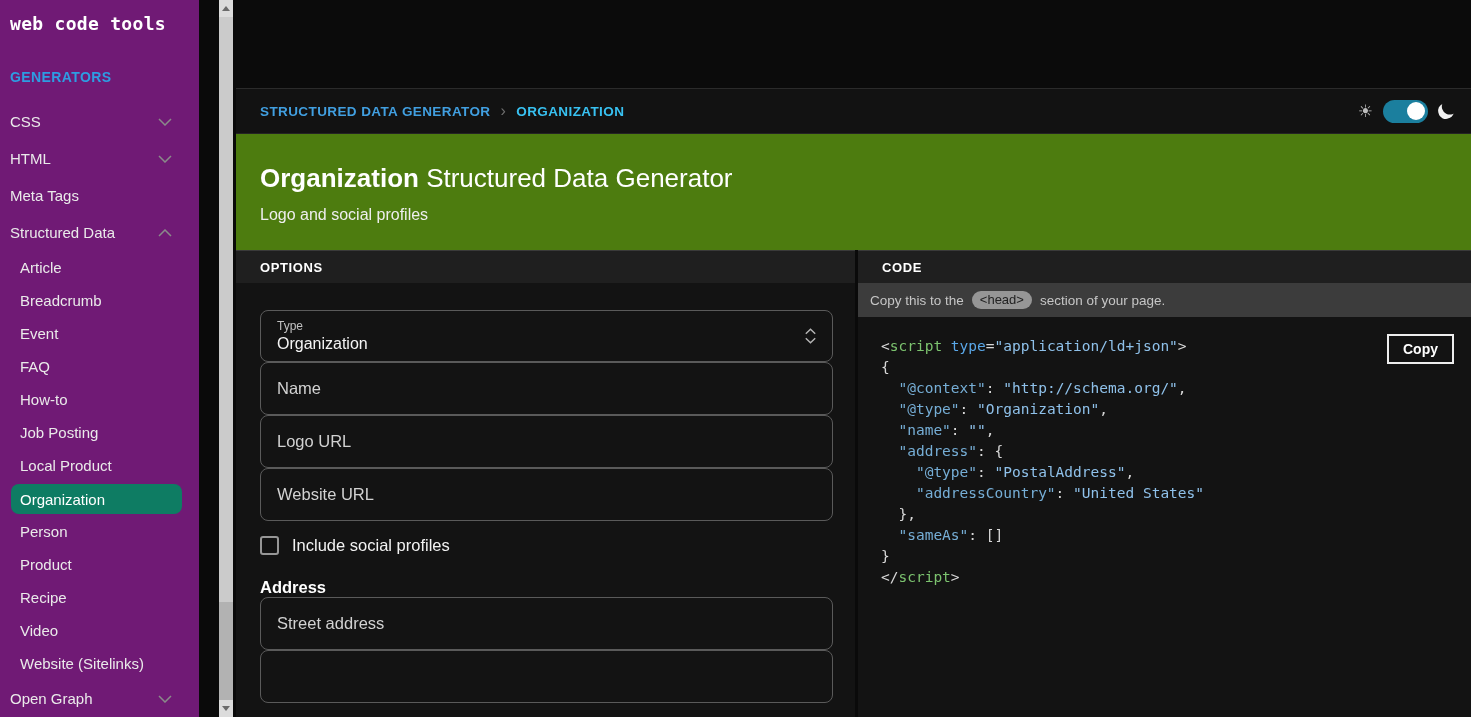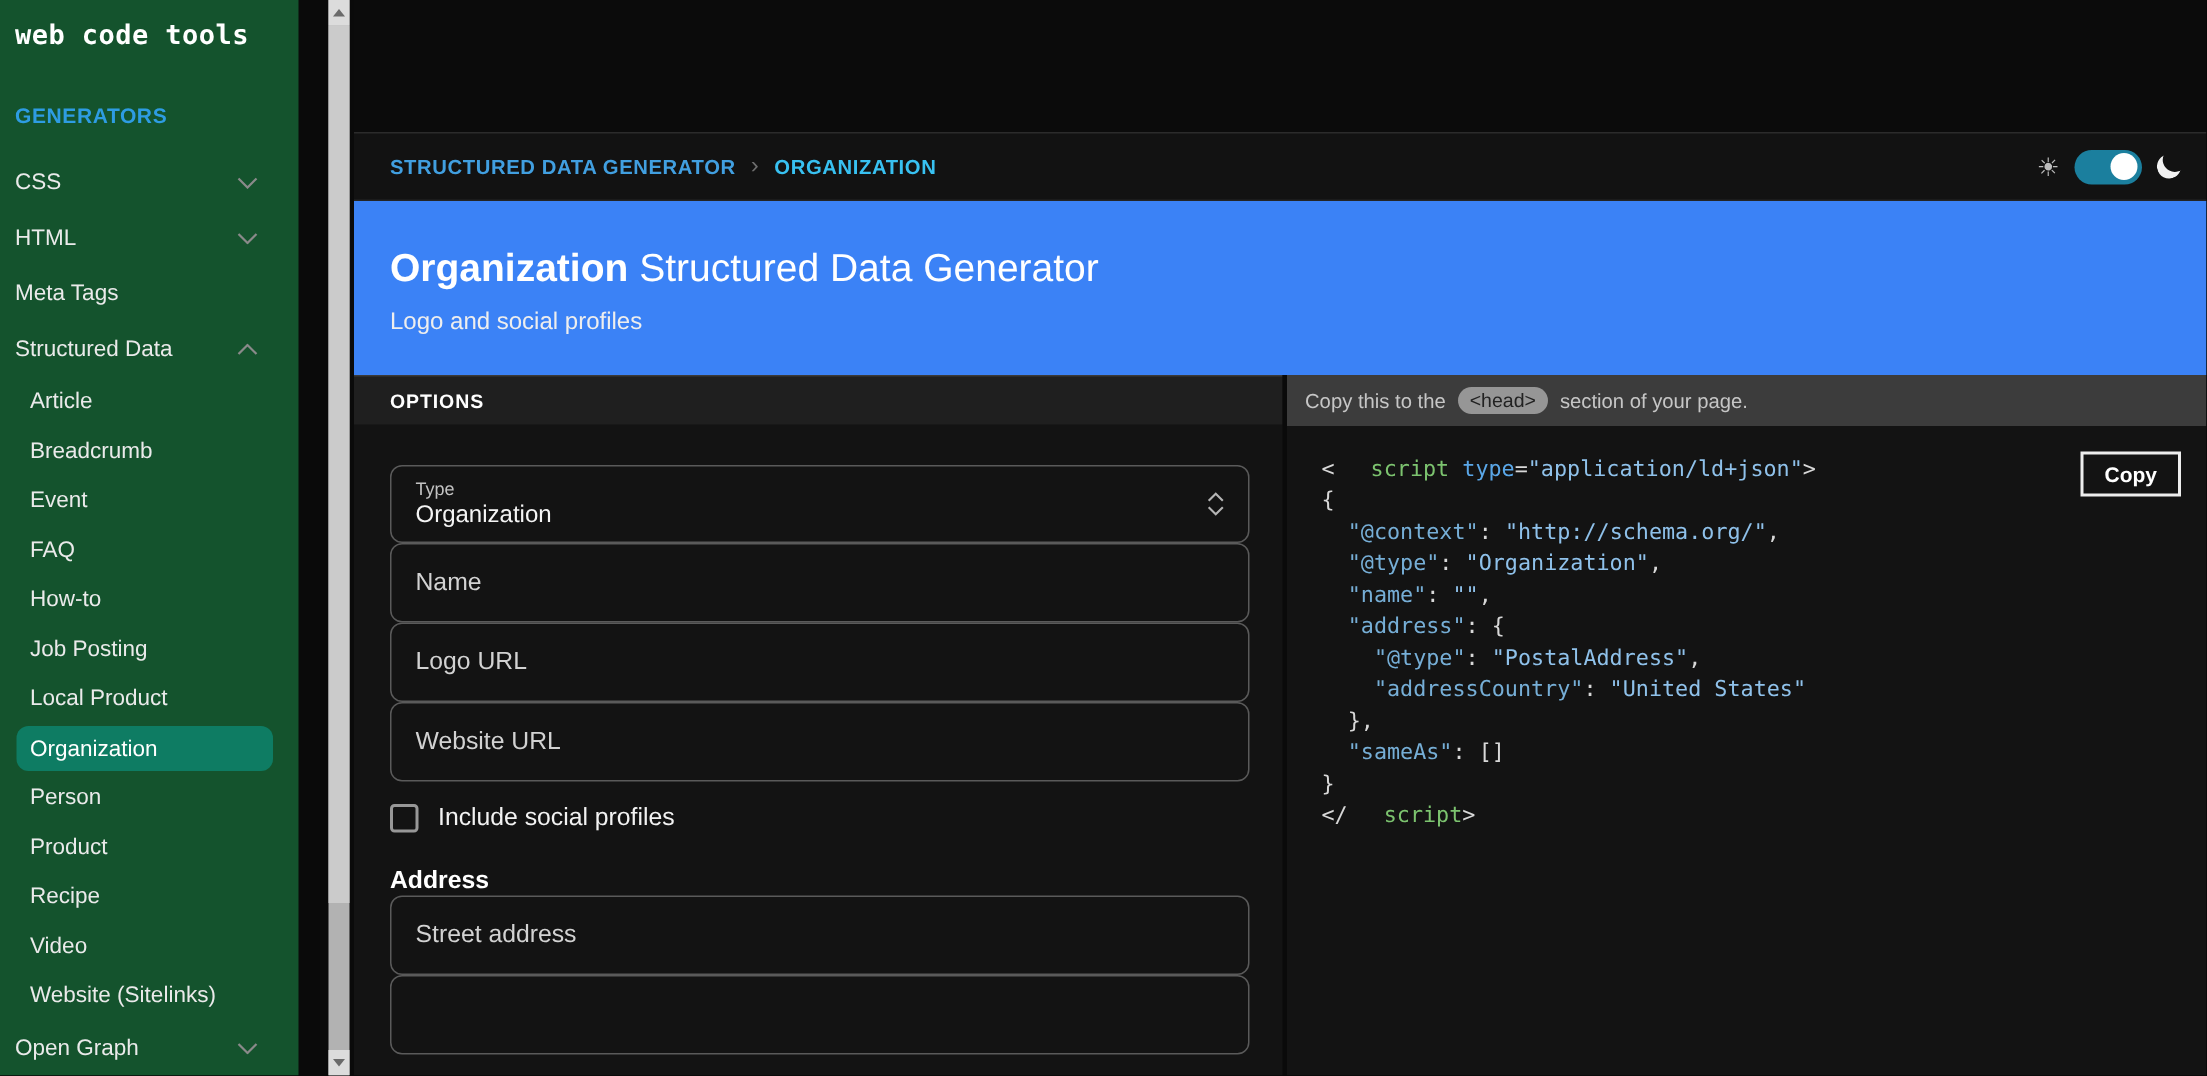--- a/index.html
+++ b/index.html
@@ -2,21 +2,21 @@
 <html><head>
 <meta charset="utf-8">
 <style>
   * { margin:0; padding:0; box-sizing:border-box; }
   html,body { width:1471px; height:717px; overflow:hidden; background:#0a0a0a;
               font-family:"Liberation Sans", sans-serif; }
   .stage { position:relative; width:1471px; height:717px; background:#0a0a0a; }
 
   
   .sidebar { position:absolute; left:0; top:0; width:199px; height:717px;
-             background:#14532d; color:#ececec; }
+             background:#701a75; color:#ececec; }
   .logo { font-family:"DejaVu Sans Mono", monospace; font-weight:700; font-size:18px;
           color:#ffffff; padding:13px 0 0 10px; letter-spacing:0.3px; }
   .nav-section { color:#2e9ce2; font-weight:700; font-size:14px; letter-spacing:0.4px;
                  padding:35px 0 0 10px; }
   .nav { margin-top:18px; }
   .nav-item { position:relative; display:flex; align-items:center; height:37px;
               padding-left:10px; font-size:15px; color:#eaeaea; cursor:pointer; }
   .nav-item .chev { position:absolute; right:27px; top:50%; transform:translateY(-50%); display:flex; }
   .chev.up svg { transform:rotate(180deg); }
   .sub-item { display:flex; align-items:center; height:33px; padding-left:20px;
@@ -47,21 +47,21 @@
   .crumb-parent { color:#419fe0; cursor:pointer; }
   .crumb-sep { color:#6e6e6e; font-size:16px; font-weight:400; line-height:1; }
   .crumb-current { color:#38c1f1; }
   .theme-ctl { display:flex; align-items:center; gap:10px; }
   .sun { color:#bdbdbd; font-size:17px; line-height:1; }
   .toggle { position:relative; width:45px; height:23px; background:#1b7f9e; border-radius:12px; cursor:pointer; }
   .knob { position:absolute; right:3px; top:2.5px; width:18px; height:18px; background:#ffffff; border-radius:50%; }
   .moon { width:16px; height:16px; border-radius:50%;
           box-shadow: inset 5px -3px 0 0 #f2f2f2; transform:rotate(-18deg); }
 
-  .page-header { position:absolute; left:0; right:0; top:134px; height:116px; background:#3b82f6;
+  .page-header { position:absolute; left:0; right:0; top:134px; height:116px; background:#4d7c0f;
                  padding:29px 0 0 24px; color:#ffffff; }
   .page-title { font-size:26px; font-weight:400; }
   .page-title b { font-weight:700; }
   .page-sub { margin-top:12px; font-size:16px; color:#eeeeee; }
 
   
   .panels { position:absolute; left:0; right:0; top:250px; bottom:0; display:flex; background:#0a0a0a; }
   .panel-options { width:619px; background:#131313; margin-right:3px; overflow:hidden; }
   .panel-code { flex:1; background:#131313; position:relative; overflow:hidden; }
   .panel-head { height:33px; background:#1f1f1f; border-top:1px solid #3a3a3a;
@@ -86,21 +86,21 @@
   .group-heading { margin-top:23px; font-size:16.5px; font-weight:700; color:#ffffff; }
 
   .copy-bar { height:34px; background:#3c3c3c; display:flex; align-items:center; gap:8px;
               padding-left:12px; font-size:13.5px; color:#c6c6c6; }
   .head-badge { background:#969696; color:#222222; font-weight:400; border-radius:10px;
                 padding:1px 8px 2px 8px; font-size:13px; }
   .code-body { position:relative; padding:19px 0 0 23px; }
   .code-block { font-family:"DejaVu Sans Mono", monospace; font-size:14.5px; line-height:21px;
                 white-space:pre; }
   .tok-p   { color:#d8d8d8; }
-  .tok-tag { color:#7cc36f;margin-left:24px; }
+  .tok-tag { color:#7cc36f; }
   .tok-attr{ color:#5aa7e8; }
   .tok-key { color:#76aed6; }
   .tok-str { color:#8fc1ea; }
   .copy-btn { position:absolute; top:17px; right:17px; background:transparent; cursor:pointer;
               border:2px solid #ededed; border-radius:0; color:#ffffff; font-weight:700;
               font-size:14px; padding:5px 14px; font-family:"Liberation Sans", sans-serif; }
 </style>
 </head>
 <body>
 
@@ -219,20 +219,21 @@
             <div class="checkbox"></div>
             <div class="check-label">Include social profiles</div>
           </div>
           <div class="group-heading">Address</div>
           <input class="text-field" type="text" placeholder="Street address" style="">
           <input class="text-field" type="text" style="">
         </div>
       </section>
 
       <section class="panel-code">
+        <div class="panel-head">CODE</div>
         <div class="copy-bar">
           <span>Copy this to the</span>
           <span class="head-badge">&lt;head&gt;</span>
           <span>section of your page.</span>
         </div>
         <div class="code-body">
           <div class="code-block"><div class="code-line"><span class="tok-p">&lt;</span><span class="tok-tag">script</span><span class="tok-p"> </span><span class="tok-attr">type</span><span class="tok-p">=</span><span class="tok-str">"application/ld+json"</span><span class="tok-p">&gt;</span></div><div class="code-line"><span class="tok-p">{</span></div><div class="code-line"><span class="tok-p">  </span><span class="tok-key">"@context"</span><span class="tok-p">: </span><span class="tok-str">"http://schema.org/"</span><span class="tok-p">,</span></div><div class="code-line"><span class="tok-p">  </span><span class="tok-key">"@type"</span><span class="tok-p">: </span><span class="tok-str">"Organization"</span><span class="tok-p">,</span></div><div class="code-line"><span class="tok-p">  </span><span class="tok-key">"name"</span><span class="tok-p">: </span><span class="tok-str">""</span><span class="tok-p">,</span></div><div class="code-line"><span class="tok-p">  </span><span class="tok-key">"address"</span><span class="tok-p">: {</span></div><div class="code-line"><span class="tok-p">    </span><span class="tok-key">"@type"</span><span class="tok-p">: </span><span class="tok-str">"PostalAddress"</span><span class="tok-p">,</span></div><div class="code-line"><span class="tok-p">    </span><span class="tok-key">"addressCountry"</span><span class="tok-p">: </span><span class="tok-str">"United States"</span></div><div class="code-line"><span class="tok-p">  },</span></div><div class="code-line"><span class="tok-p">  </span><span class="tok-key">"sameAs"</span><span class="tok-p">: []</span></div><div class="code-line"><span class="tok-p">}</span></div><div class="code-line"><span class="tok-p">&lt;/</span><span class="tok-tag">script</span><span class="tok-p">&gt;</span></div></div>
           <button class="copy-btn">Copy</button>
         </div>
       </section>

